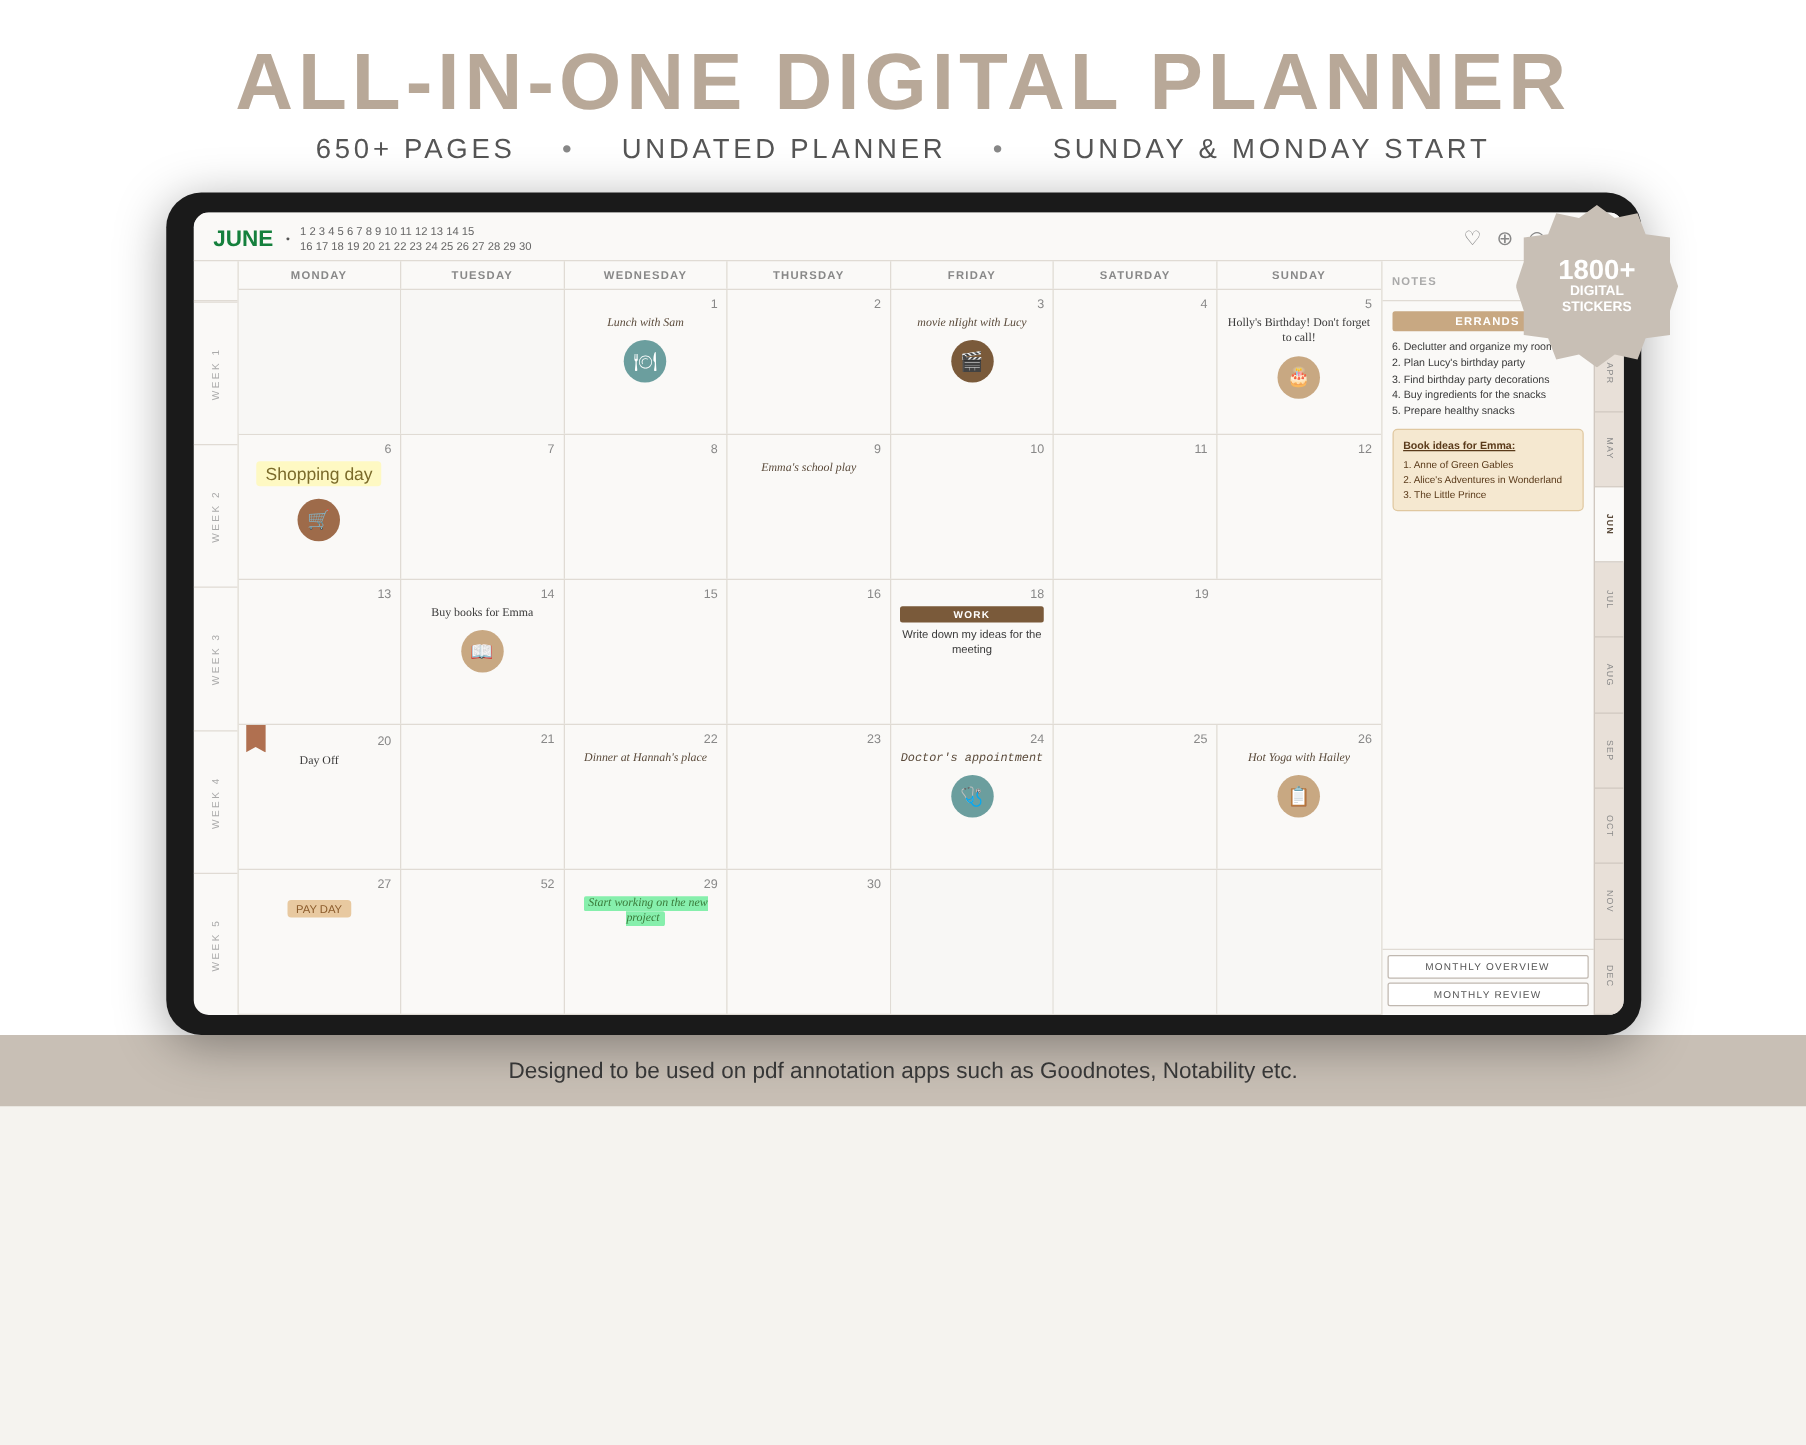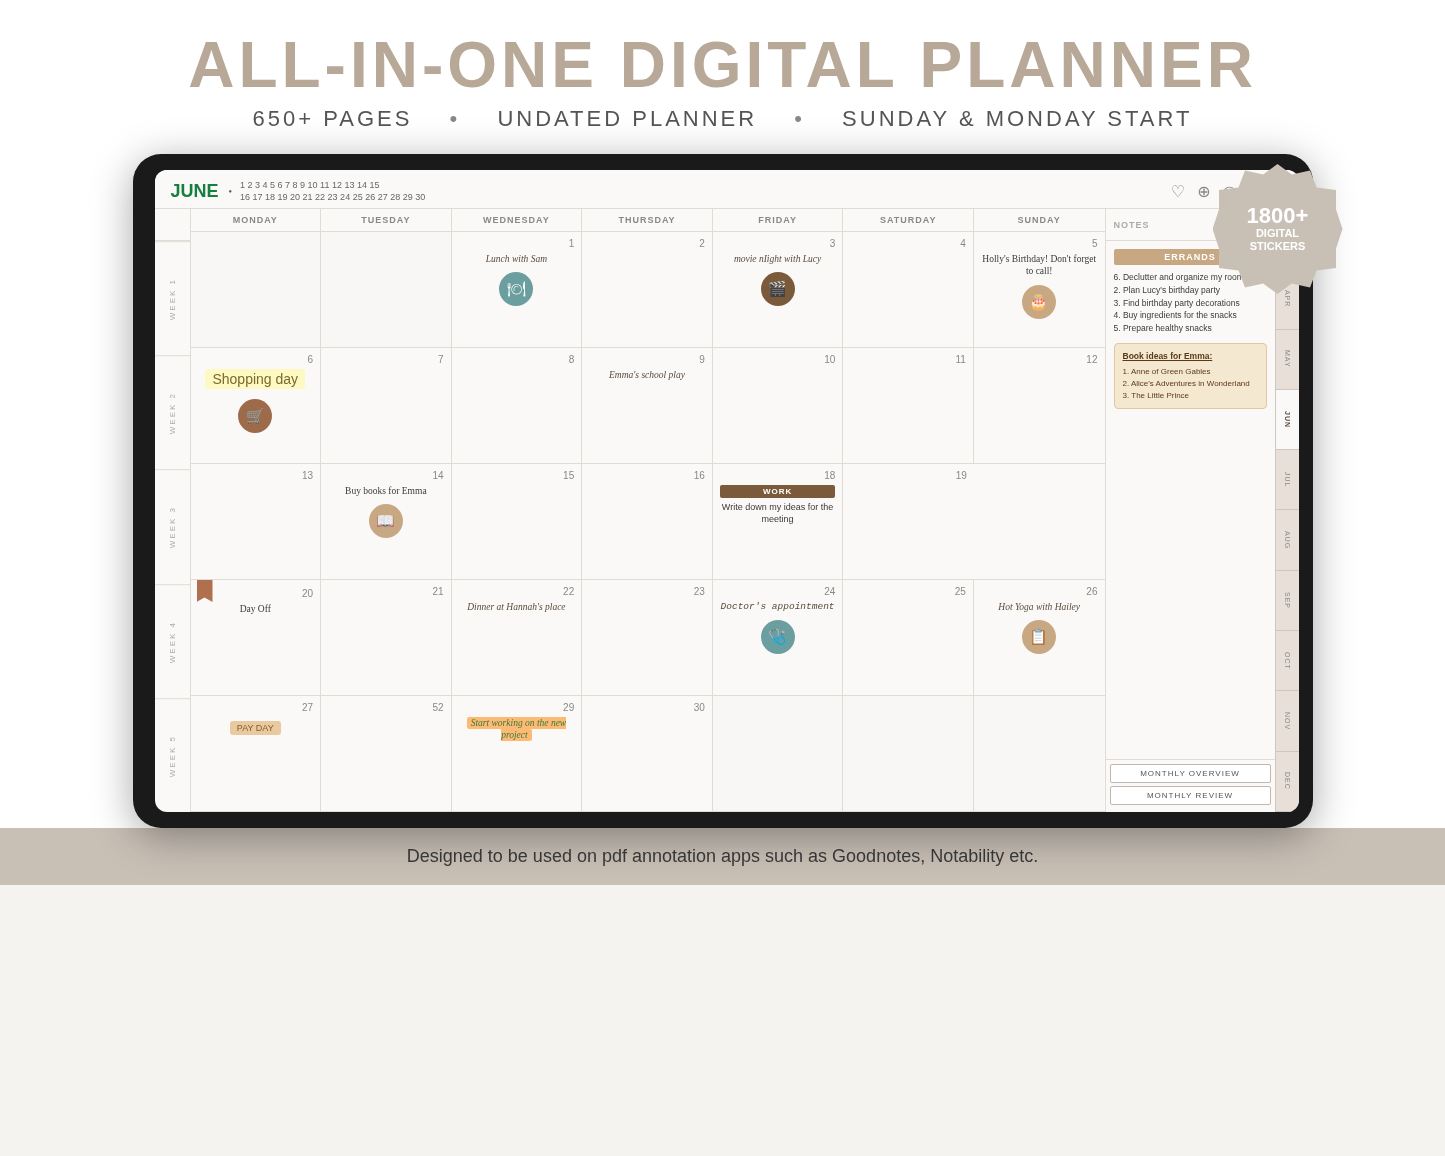--- a/index.html
+++ b/index.html
@@ -280,21 +280,21 @@
     .cell-text-normal {
       font-size: 9.5px;
       color: #3a3a3a;
       font-family: Georgia, serif;
       line-height: 1.3;
       text-align: center;
       margin: 2px 0;
     }
 
     .highlight-green {
-      background: #fdba74;
+      background: #86efac;
       padding: 1px 4px;
       border-radius: 2px;
     }
 
     
     .notes-panel {
       width: 170px;
       border-left: 1px solid #e0dbd4;
       background: #faf9f7;
       display: flex;

